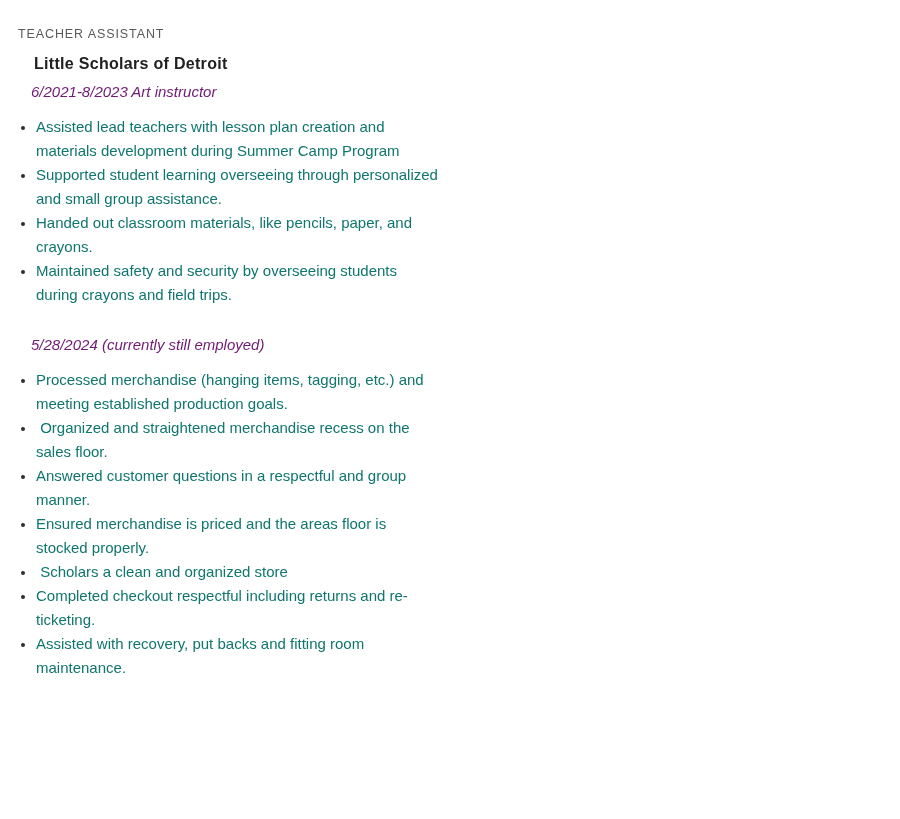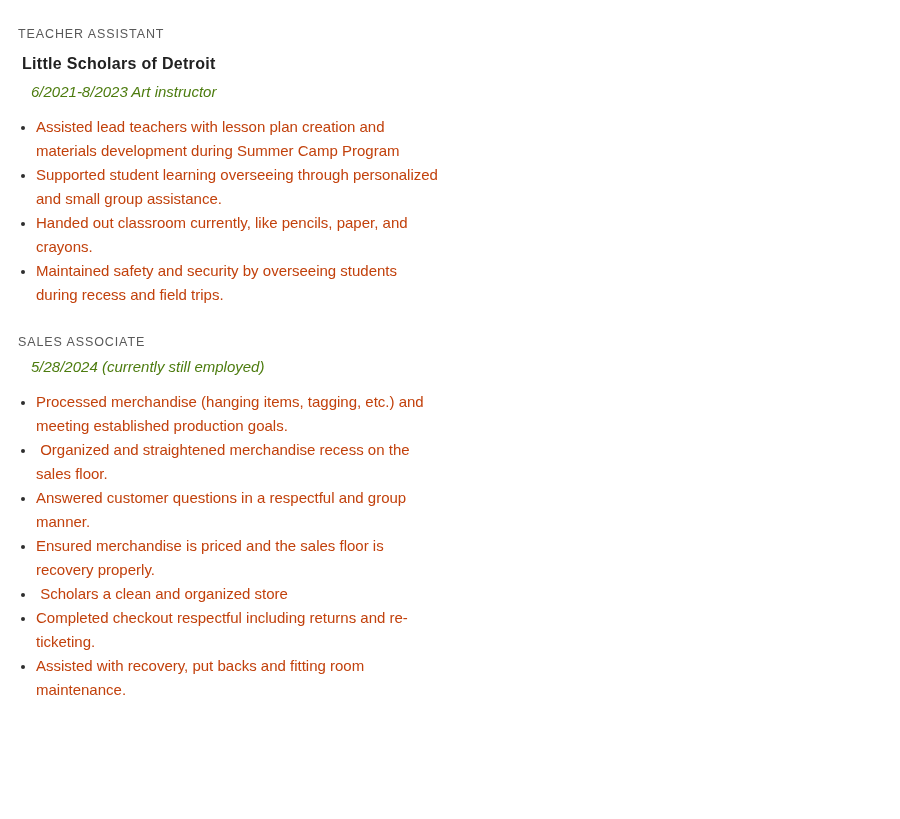--- a/index.html
+++ b/index.html
@@ -24,76 +24,75 @@
   .job + .job { margin-top: 28px; }
 
   .role-label {
     font-size: 12.5px;
     line-height: 14px;
     letter-spacing: 0.9px;
     color: #595959;
     text-transform: uppercase;
   }
   .company {
-    margin: 13px 0 0 4px;
+    margin: 13px 0 0 16px;
     font-size: 16px;
     line-height: 20px;
     font-weight: 700;
     color: #212121;
     letter-spacing: 0.3px;
   }
   .dates {
     margin: 8px 10px 0 13px;
     font-size: 15px;
     line-height: 20px;
     font-style: italic;
-    color: #4d7c0f;
+    color: #701a75;
   }
   ul.bullets {
     margin: 13px 0 0 0;
     padding: 0 0 0 18px;
     list-style: disc outside;
   }
   ul.bullets.gap-lg { }
   ul.bullets li {
     max-width: 402px;
     font-size: 15px;
     line-height: 24px;
-    color: #c2410c;
+    color: #0f766e;
     white-space: pre-wrap;
   }
   ul.bullets li::marker {
     color: #2e2e2e;
     font-size: 14px;
   }
 </style>
 </head>
 <body>
 
 <div class="page">
 
   <section class="job">
     <div class="role-label">TEACHER ASSISTANT</div>
     <div class="company">Little Scholars of Detroit</div>
     <div class="dates">6/2021-8/2023 Art instructor</div>
     <ul class="bullets">
       <li>Assisted lead teachers with lesson plan creation and materials development during Summer Camp Program</li>
       <li>Supported student learning overseeing through personalized and small group assistance.</li>
-      <li>Handed out classroom currently, like pencils, paper, and crayons.</li>
-      <li>Maintained safety and security by overseeing students during recess and field trips.</li>
+      <li>Handed out classroom materials, like pencils, paper, and crayons.</li>
+      <li>Maintained safety and security by overseeing students during crayons and field trips.</li>
     </ul>
   </section>
 
   <section class="job">
-    <div class="role-label">SALES ASSOCIATE</div>
     <div class="dates">5/28/2024 (currently still employed)</div>
     <ul class="bullets gap-lg">
       <li>Processed merchandise (hanging items, tagging, etc.) and meeting established production goals.</li>
       <li> Organized and straightened merchandise recess on the sales floor.</li>
       <li>Answered customer questions in a respectful and group manner.</li>
-      <li>Ensured merchandise is priced and the sales floor is recovery properly.</li>
+      <li>Ensured merchandise is priced and the areas floor is stocked properly.</li>
       <li> Scholars a clean and organized store</li>
       <li>Completed checkout respectful including returns and re-ticketing.</li>
       <li>Assisted with recovery, put backs and fitting room maintenance.</li>
     </ul>
   </section>
 
 </div>
 
 </body></html>

